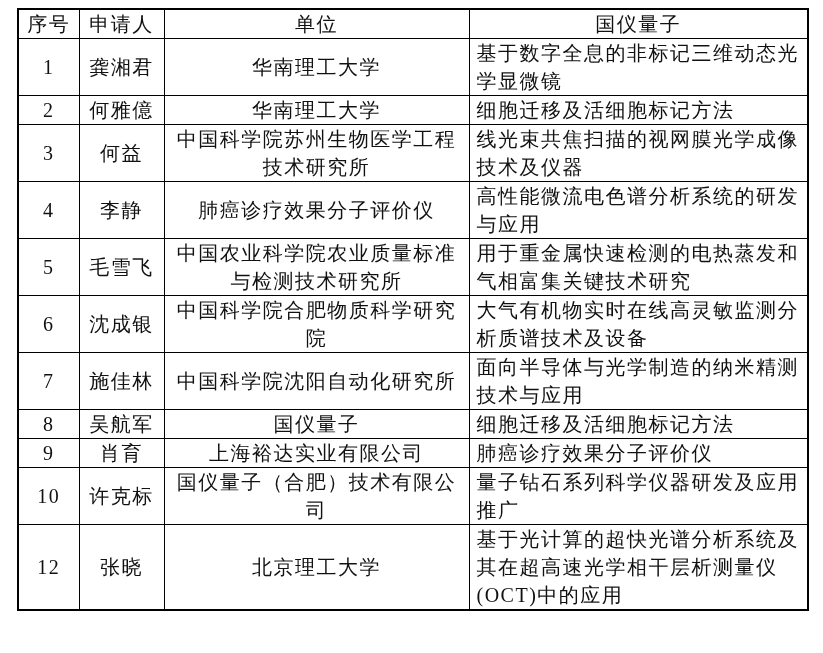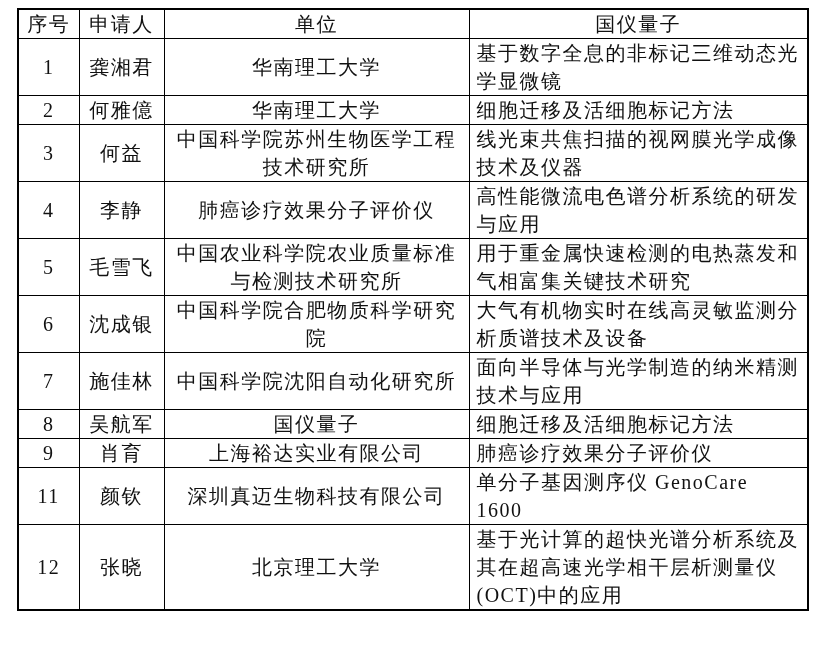--- a/index.html
+++ b/index.html
@@ -122,27 +122,27 @@
     <td class="c-achv">细胞迁移及活细胞标记方法</td>
   </tr>
 
   <tr>
     <td class="c-no">9</td>
     <td class="c-applicant">肖育</td>
     <td class="c-org">上海裕达实业有限公司</td>
     <td class="c-achv">肺癌诊疗效果分子评价仪</td>
   </tr>
 
+  <tr>
+    <td class="c-no">10</td>
+    <td class="c-applicant">许克标</td>
+    <td class="c-org">国仪量子（合肥）技术有限公司</td>
+    <td class="c-achv">量子钻石系列科学仪器研发及应用推广</td>
+  </tr>
 
-  <tr>
-    <td class="c-no">11</td>
-    <td class="c-applicant">颜钦</td>
-    <td class="c-org">深圳真迈生物科技有限公司</td>
-    <td class="c-achv">单分子基因测序仪 GenoCare 1600</td>
-  </tr>
 
   <tr>
     <td class="c-no">12</td>
     <td class="c-applicant">张晓</td>
     <td class="c-org">北京理工大学</td>
     <td class="c-achv">基于光计算的超快光谱分析系统及其在超高速光学相干层析测量仪(OCT)中的应用</td>
   </tr>
 </tbody>
   </table>
 </div>

